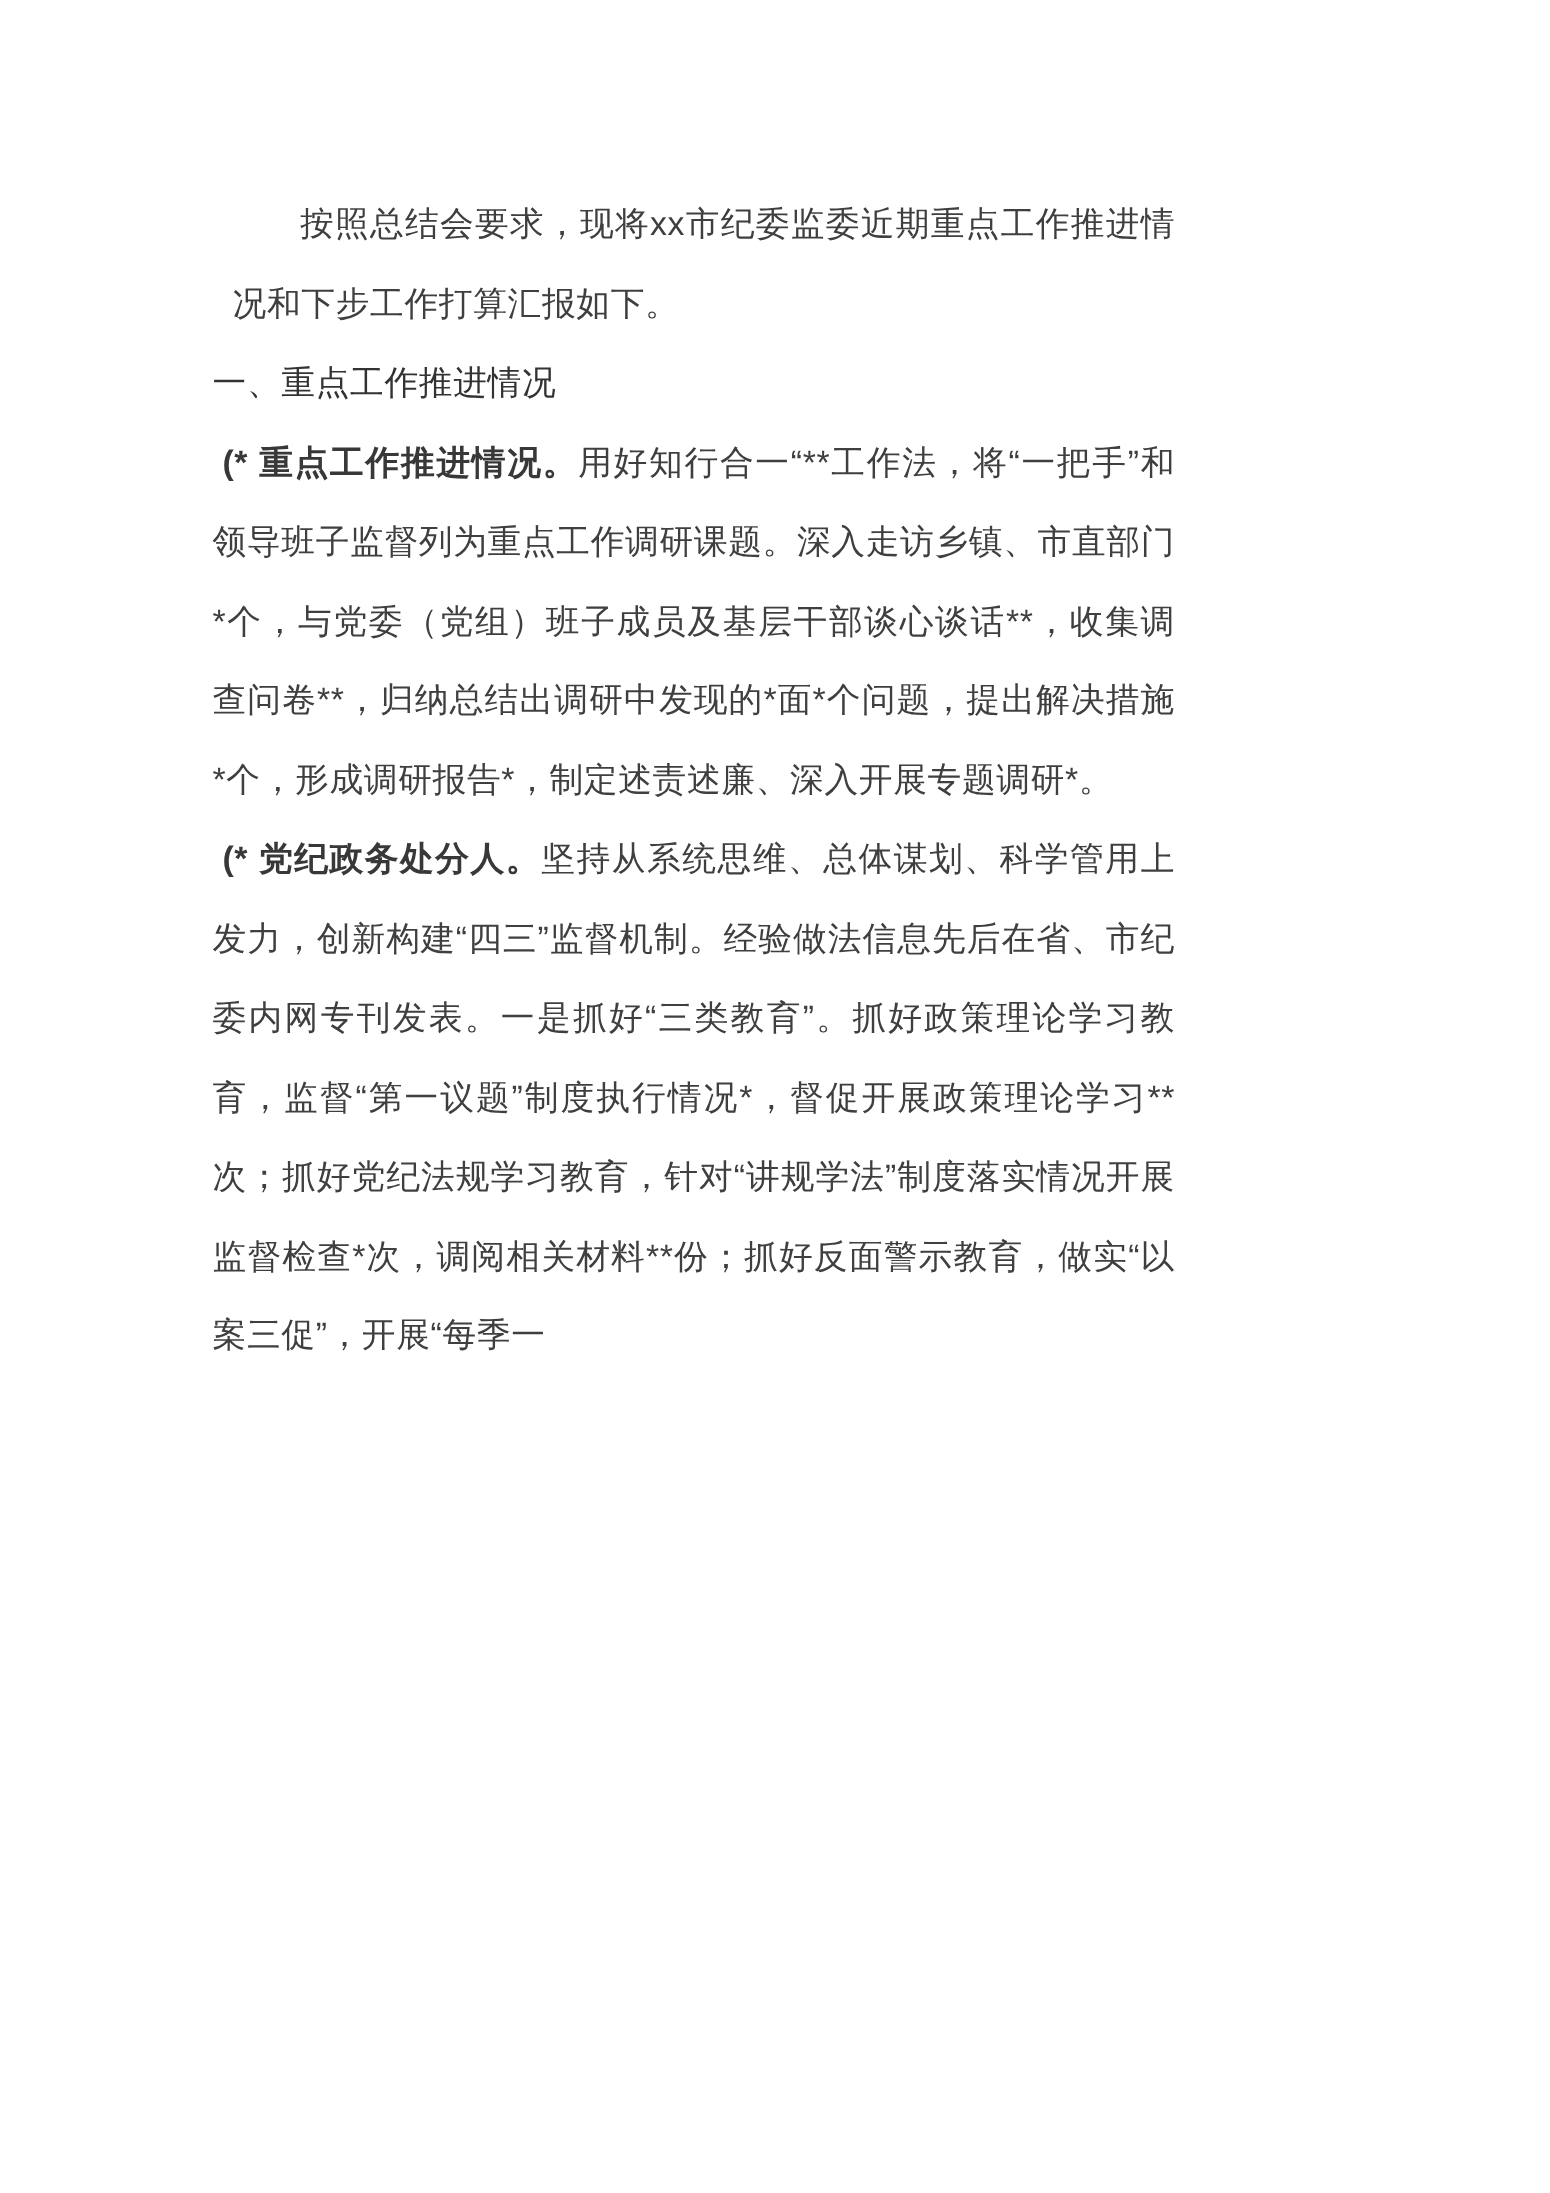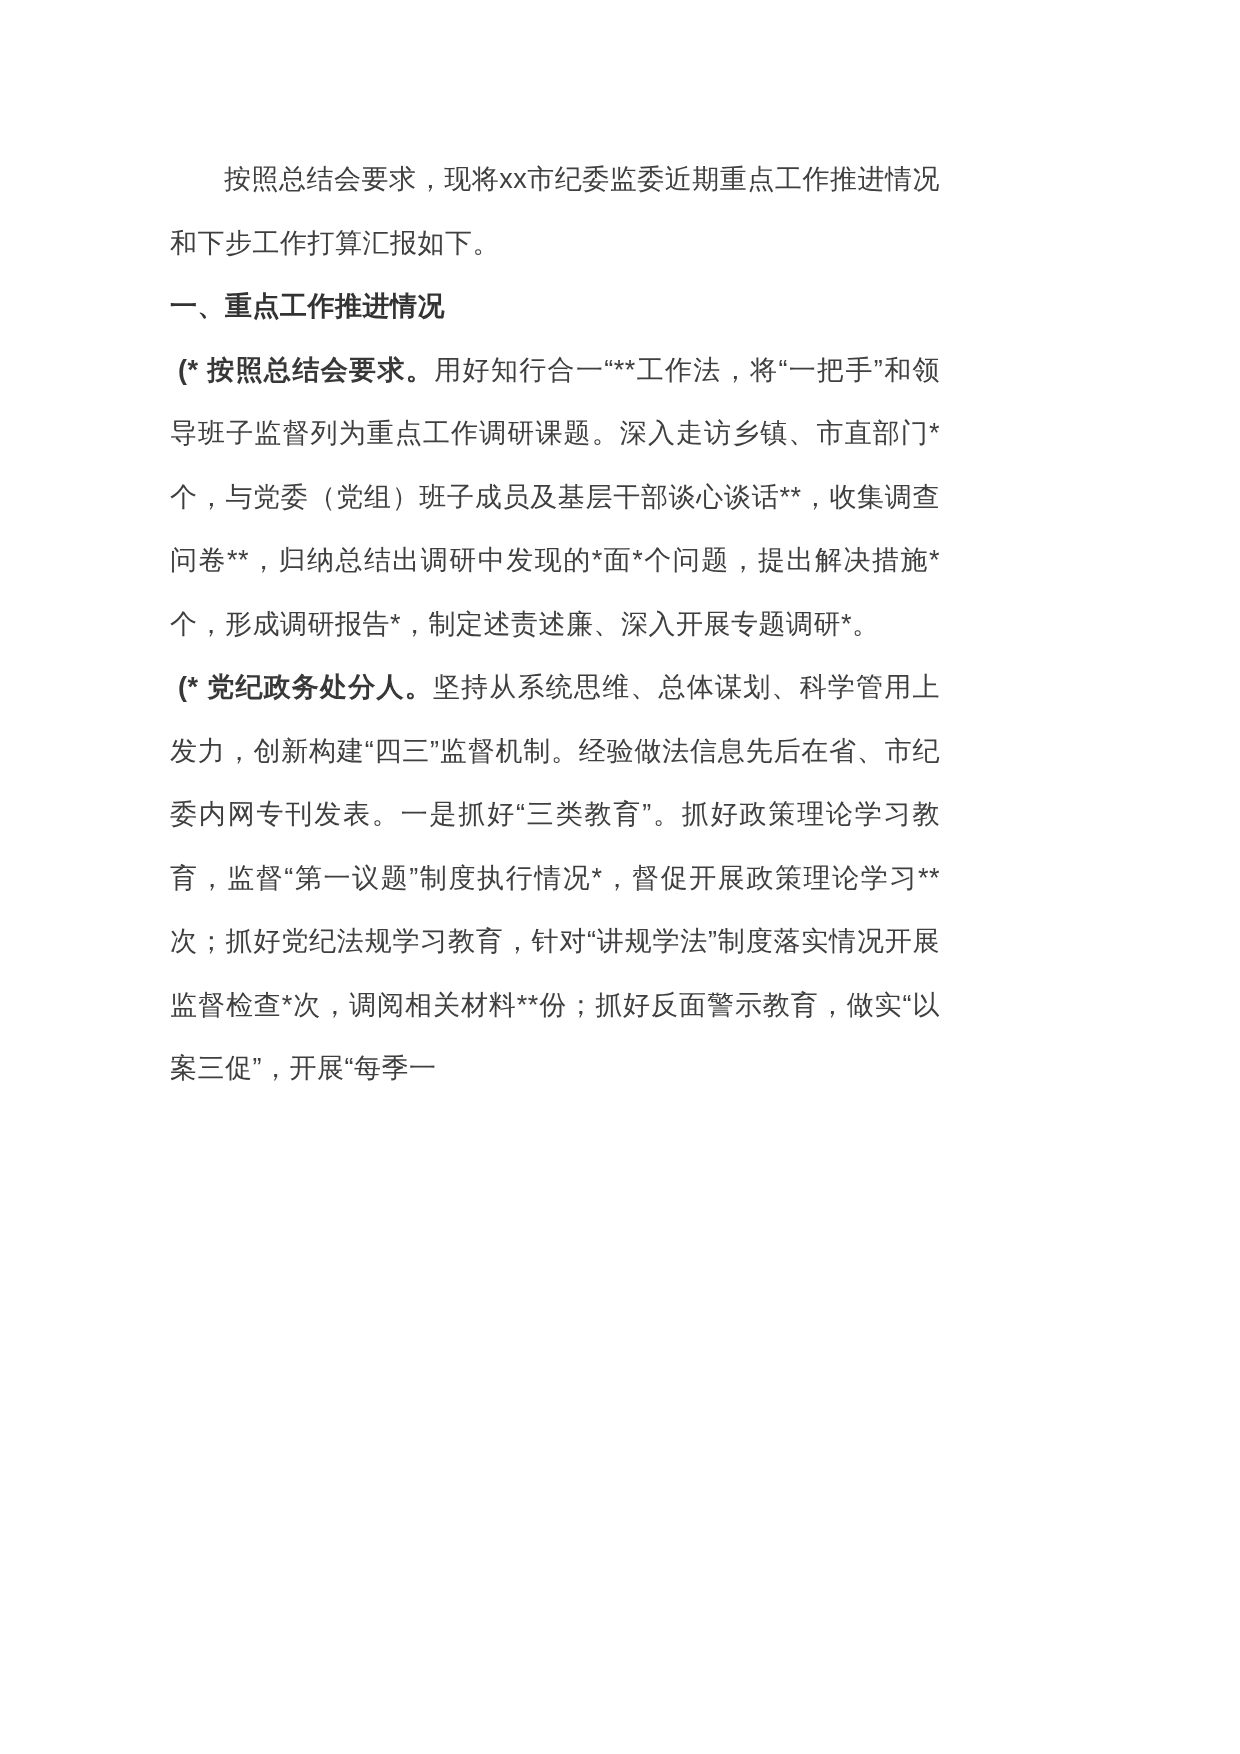--- a/index.html
+++ b/index.html
@@ -23,40 +23,40 @@
     font-size: 27px;
     line-height: 63.5px;
     text-align: justify;
     letter-spacing: 0.5px;
   }
   .doc p, .doc h2 {
     margin: 0;
     text-justify: inter-ideograph;
     word-break: break-all;
   }
-  p.indent-2 { text-indent: 2em; }
+  p.indent-2 { text-indent: 2em; margin-left: 16px; }
   p.indent-sm { text-indent: 8px; }
   h2.heading {
     font-size: 27px;
     line-height: 63.5px;
-    font-weight: 700;
+    font-weight: 400;
     color: #333333;
     text-align: left;
   }
   .lead { font-weight: 700; color: #383838; }
 </style>
 </head>
 <body>
 
 <div class="page">
   <div class="doc">
 
     <p class="indent-2"><span>按照总结会要求，现将xx市纪委监委近期重点工作推进情况和下步工作打算汇报如下。</span></p>
 
     <h2 class="heading"><span>一、重点工作推进情况</span></h2>
 
 
-    <p class="indent-sm"><span class="lead">(* 按照总结会要求。</span><span>用好知行合一“**工作法，将“一把手”和领导班子监督列为重点工作调研课题。深入走访乡镇、市直部门*个，与党委（党组）班子成员及基层干部谈心谈话**，收集调查问卷**，归纳总结出调研中发现的*面*个问题，提出解决措施*个，形成调研报告*，制定述责述廉、深入开展专题调研*。</span></p>
+    <p class="indent-sm"><span class="lead">(* 重点工作推进情况。</span><span>用好知行合一“**工作法，将“一把手”和领导班子监督列为重点工作调研课题。深入走访乡镇、市直部门*个，与党委（党组）班子成员及基层干部谈心谈话**，收集调查问卷**，归纳总结出调研中发现的*面*个问题，提出解决措施*个，形成调研报告*，制定述责述廉、深入开展专题调研*。</span></p>
 
     <p class="indent-sm"><span class="lead">(* 党纪政务处分人。</span><span>坚持从系统思维、总体谋划、科学管用上发力，创新构建“四三”监督机制。经验做法信息先后在省、市纪委内网专刊发表。一是抓好“三类教育”。抓好政策理论学习教育，监督“第一议题”制度执行情况*，督促开展政策理论学习**次；抓好党纪法规学习教育，针对“讲规学法”制度落实情况开展监督检查*次，调阅相关材料**份；抓好反面警示教育，做实“以案三促”，开展“每季一</span></p>
 
   </div>
 </div>
 
 </body></html>

